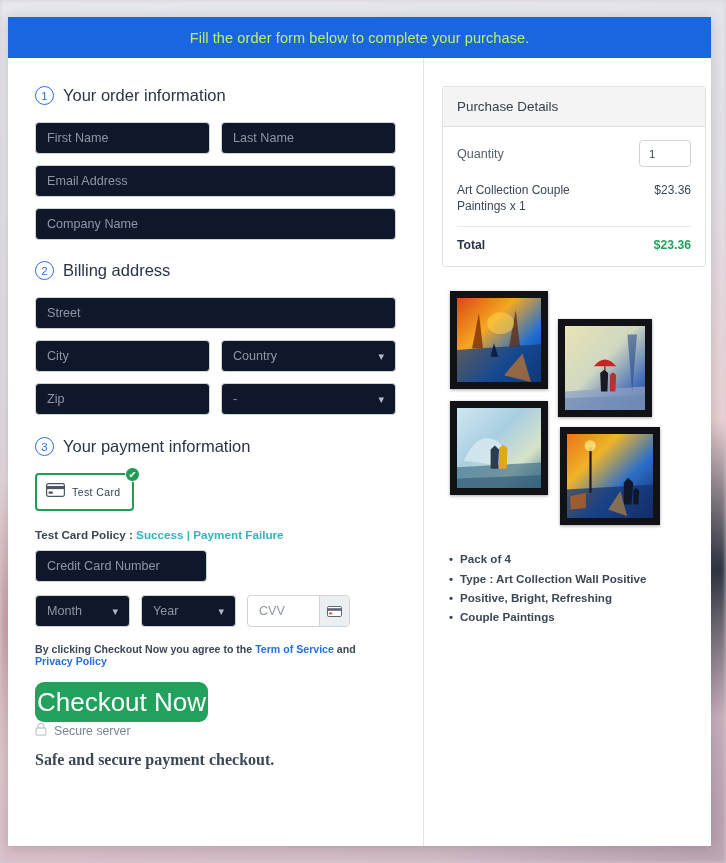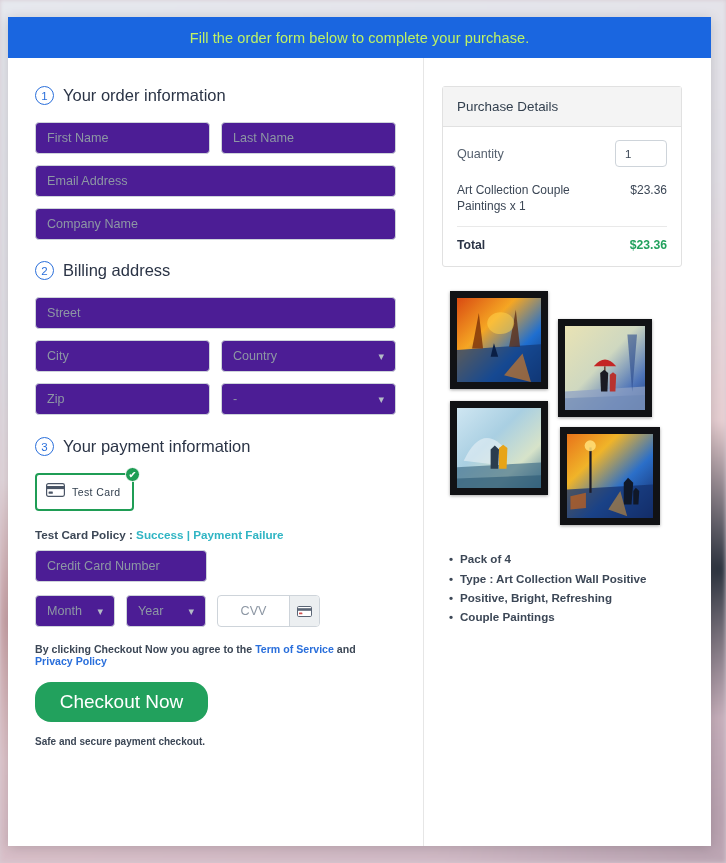--- a/index.html
+++ b/index.html
@@ -57,21 +57,21 @@
   }
 
   #left-col {
     width: 416px;
     padding: 28px 27px 0 27px;
     border-right: 1px solid #e6e6e6;
   }
 
   #right-col {
     flex: 1;
-    padding: 28px 29px 0 18px;
+    padding: 28px 5px 0 18px;
   }
 
   
   .section-head {
     display: flex;
     align-items: center;
     gap: 9px;
     margin-bottom: 17px;
   }
   .step-circle {
@@ -88,21 +88,21 @@
     color: #2b3446;
     font-weight: 400;
   }
 
   
   .row { display: flex; gap: 11px; margin-bottom: 11px; }
   .field {
     height: 32px;
     border: 1px solid #ced4da;
     border-radius: 4px;
-    background: #4c1d95;
+    background: #0f172a;
     display: flex;
     align-items: center;
     padding: 0 11px;
     font-size: 12.6px;
     color: #8d97a4;
     position: relative;
   }
   .field.full { width: 100%; }
   .field.half { width: 50%; }
   .select-caret {
@@ -146,36 +146,35 @@
     color: #3c4756;
     font-weight: 700;
     margin-bottom: 9px;
   }
   #test-numbers a { color: #30b5c4; text-decoration: none; font-weight: 700; }
   .sep { color: #30b5c4; }
 
   #cc-number { width: 172px; margin-bottom: 13px; }
 
   #expiry-row { display: flex; gap: 11px; margin-bottom: 16px; }
-  #month-field, #year-field { width: 80px; }
+  #month-field, #year-field { width: 95px; }
   #cvv-wrap {
     width: 103px;
     height: 32px;
     border: 1px solid #ced4da;
     border-radius: 4px;
     display: flex;
     align-items: center;
     overflow: hidden;
   }
   #cvv-input {
     flex: 1;
     padding: 0 11px;
     font-size: 12.6px;
     color: #8d97a4;
-    text-align: center;
   }
   #cvv-icon-box {
     width: 30px;
     align-self: stretch;
     background: #eceff1;
     border-left: 1px solid #ced4da;
     display: flex; align-items: center; justify-content: center;
   }
 
   #terms {
@@ -184,35 +183,34 @@
     color: #3c4756;
     margin-bottom: 15px;
   }
   #terms a { color: #2a6fdb; text-decoration: none; font-weight: 700; }
 
   #checkout-btn {
     width: 173px;
     height: 40px;
     background: #22a15d;
     border: none;
-    border-radius: 16px;
+    border-radius: 9px;
     color: #fff;
-    font-size: 19px;
+    font-size: 26px;
     font-family: "Liberation Sans", sans-serif;
     cursor: pointer;
     display: flex; align-items: center; justify-content: center;
-    margin-bottom: 14px;
   }
 
   #secure-row {
     display: flex; align-items: center; gap: 7px;
     font-size: 12.3px; color: #7a8493;
     margin-bottom: 12px;
   }
-  #safe-note { font-size: 10px; font-weight: 700; color: #3c4756; }
+  #safe-note { font-size: 16px; font-weight: 700; color: #3c4756; font-family: Liberation Serif, serif; }
 
   
   #purchase-panel {
     border: 1px solid #e1e1e1;
     border-radius: 3px;
     margin-bottom: 24px;
   }
   #purchase-header {
     background: #f4f4f4;
     border-bottom: 1px solid #e1e1e1;
@@ -419,20 +417,29 @@
           </div>
         </div>
       </div>
 
       <div id="terms">
         <span>By clicking Checkout Now you agree to the </span><a href="#">Term of Service</a><span> and </span><a href="#">Privacy Policy</a>
       </div>
 
       <button id="checkout-btn">Checkout Now</button>
 
+      <div id="secure-row">
+        <span>
+          <svg width="12" height="14" viewBox="0 0 12 14">
+            <path d="M3.2 6V4.1a2.8 2.8 0 0 1 5.6 0V6" fill="none" stroke="#c3c9d2" stroke-width="1.3"></path>
+            <rect x="1.1" y="6" width="9.8" height="7.2" rx="1.3" fill="none" stroke="#c3c9d2" stroke-width="1.3"></rect>
+          </svg>
+        </span>
+        <span>Secure server</span>
+      </div>
 
       <div id="safe-note">Safe and secure payment checkout.</div>
     </div>
 
     <div id="right-col">
 
       <div id="purchase-panel">
         <div id="purchase-header">Purchase Details</div>
         <div id="purchase-inner">
 

